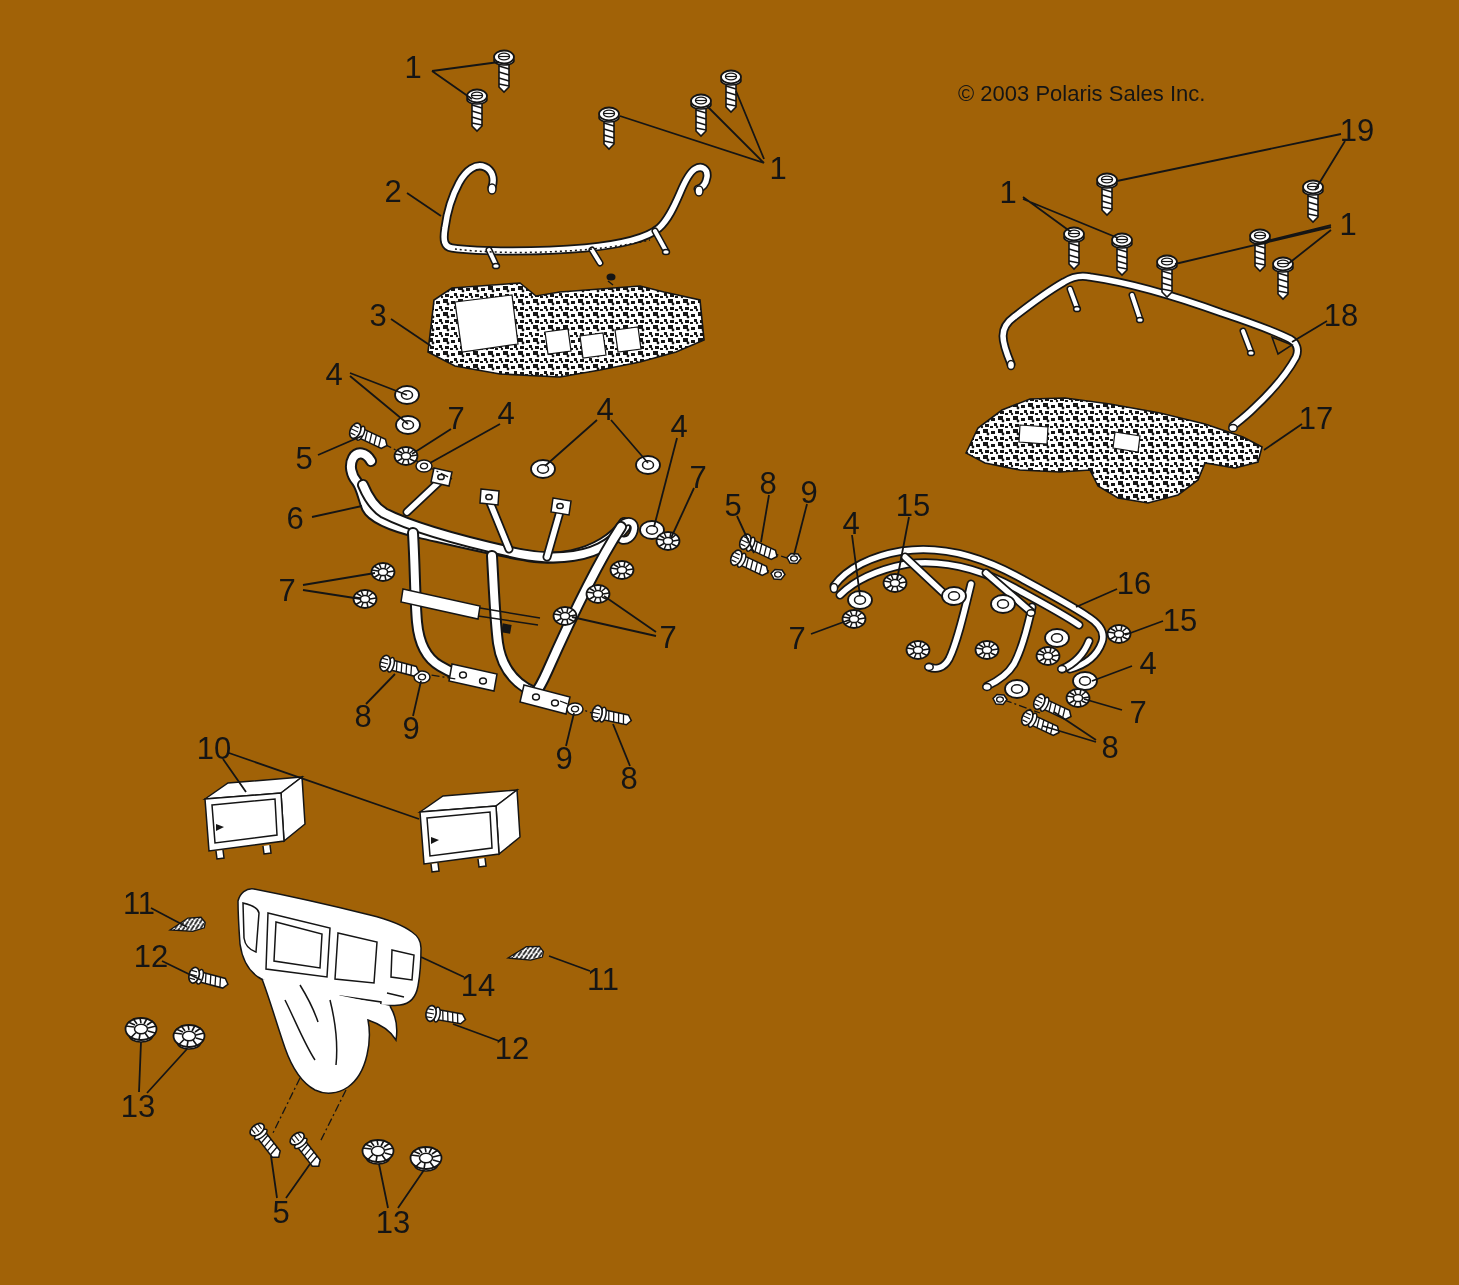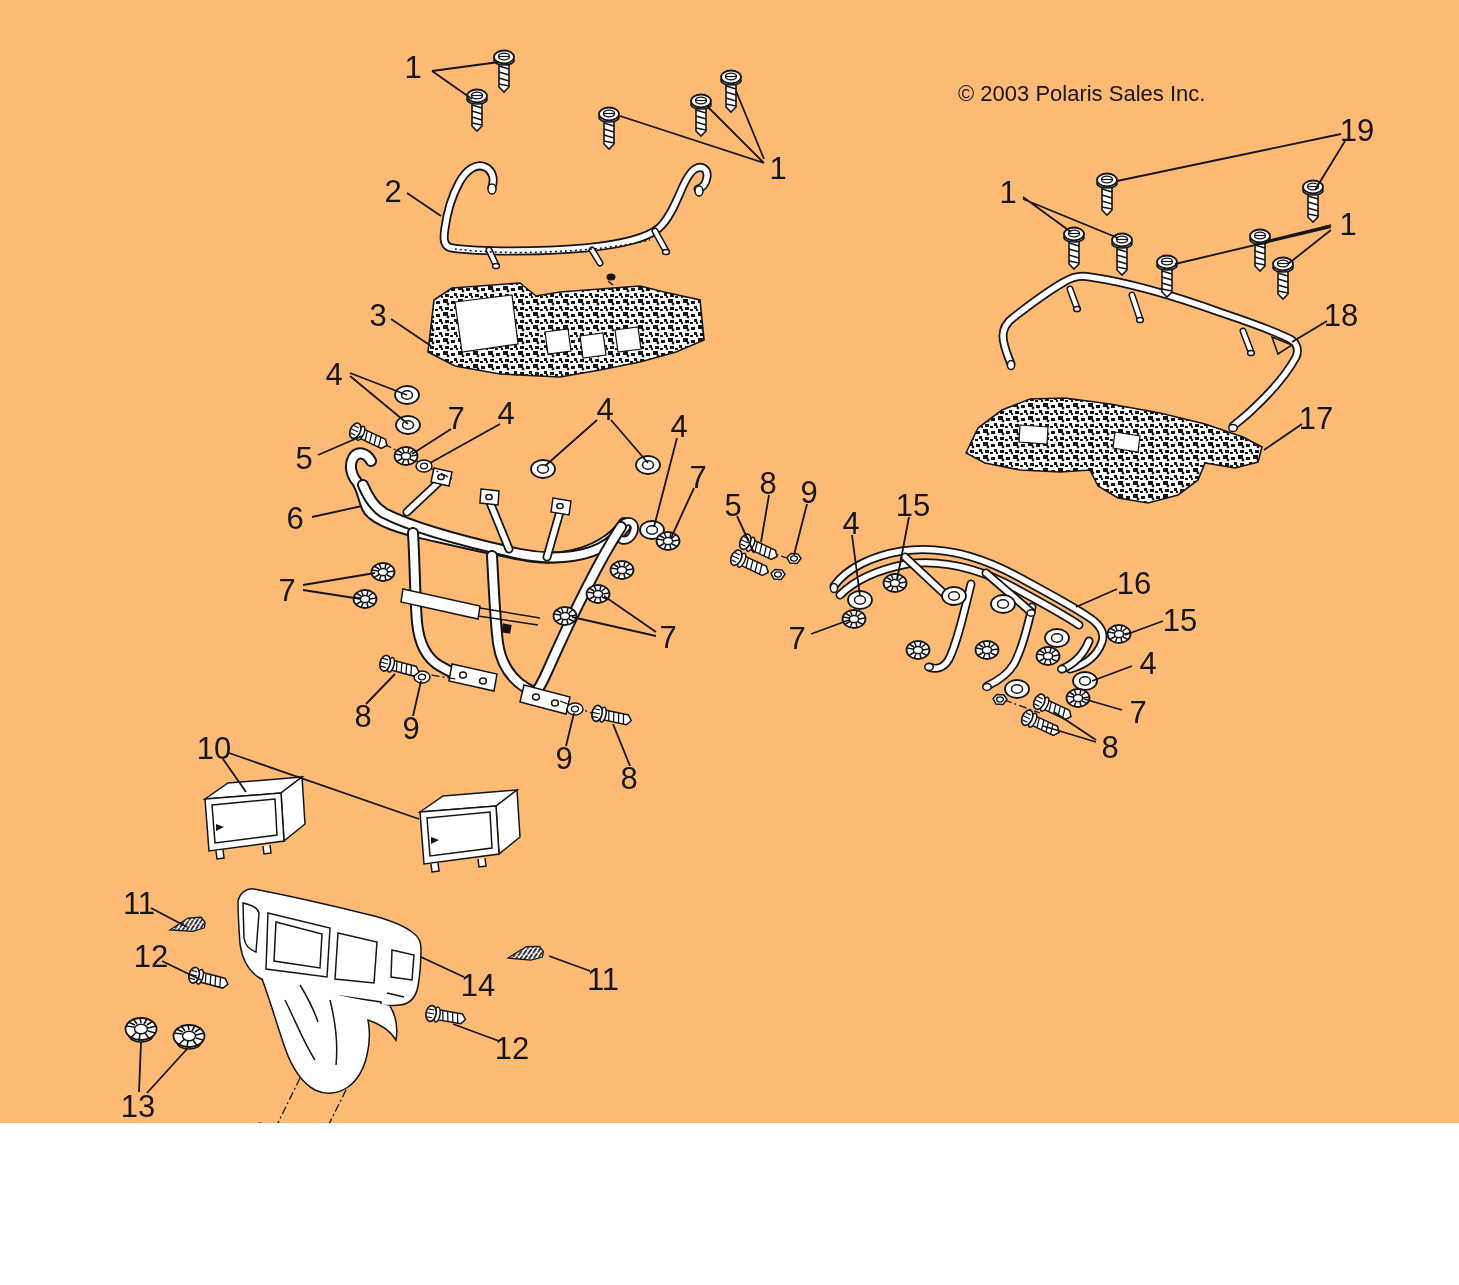--- a/index.html
+++ b/index.html
@@ -1,17 +1,17 @@
 <!DOCTYPE html>
 <html><head>
 <meta charset="utf-8">
 <style>
   html,body{margin:0;padding:0;background:#ffffff;}
   #stage{
-    position:relative;width:1459px;height:1123px;background:#fdba74;
+    position:relative;width:1459px;height:1285px;background:#a16207;
     font-family:"Liberation Sans","DejaVu Sans",sans-serif;overflow:hidden;
   }
   svg{position:absolute;left:0;top:0;}
   .callout{
     font-family:"Liberation Sans","DejaVu Sans",sans-serif;
     font-size:31px;fill:#151515;font-weight:400;
   }
   .copyright{
     font-family:"Liberation Sans","DejaVu Sans",sans-serif;
     font-size:22px;fill:#151515;

